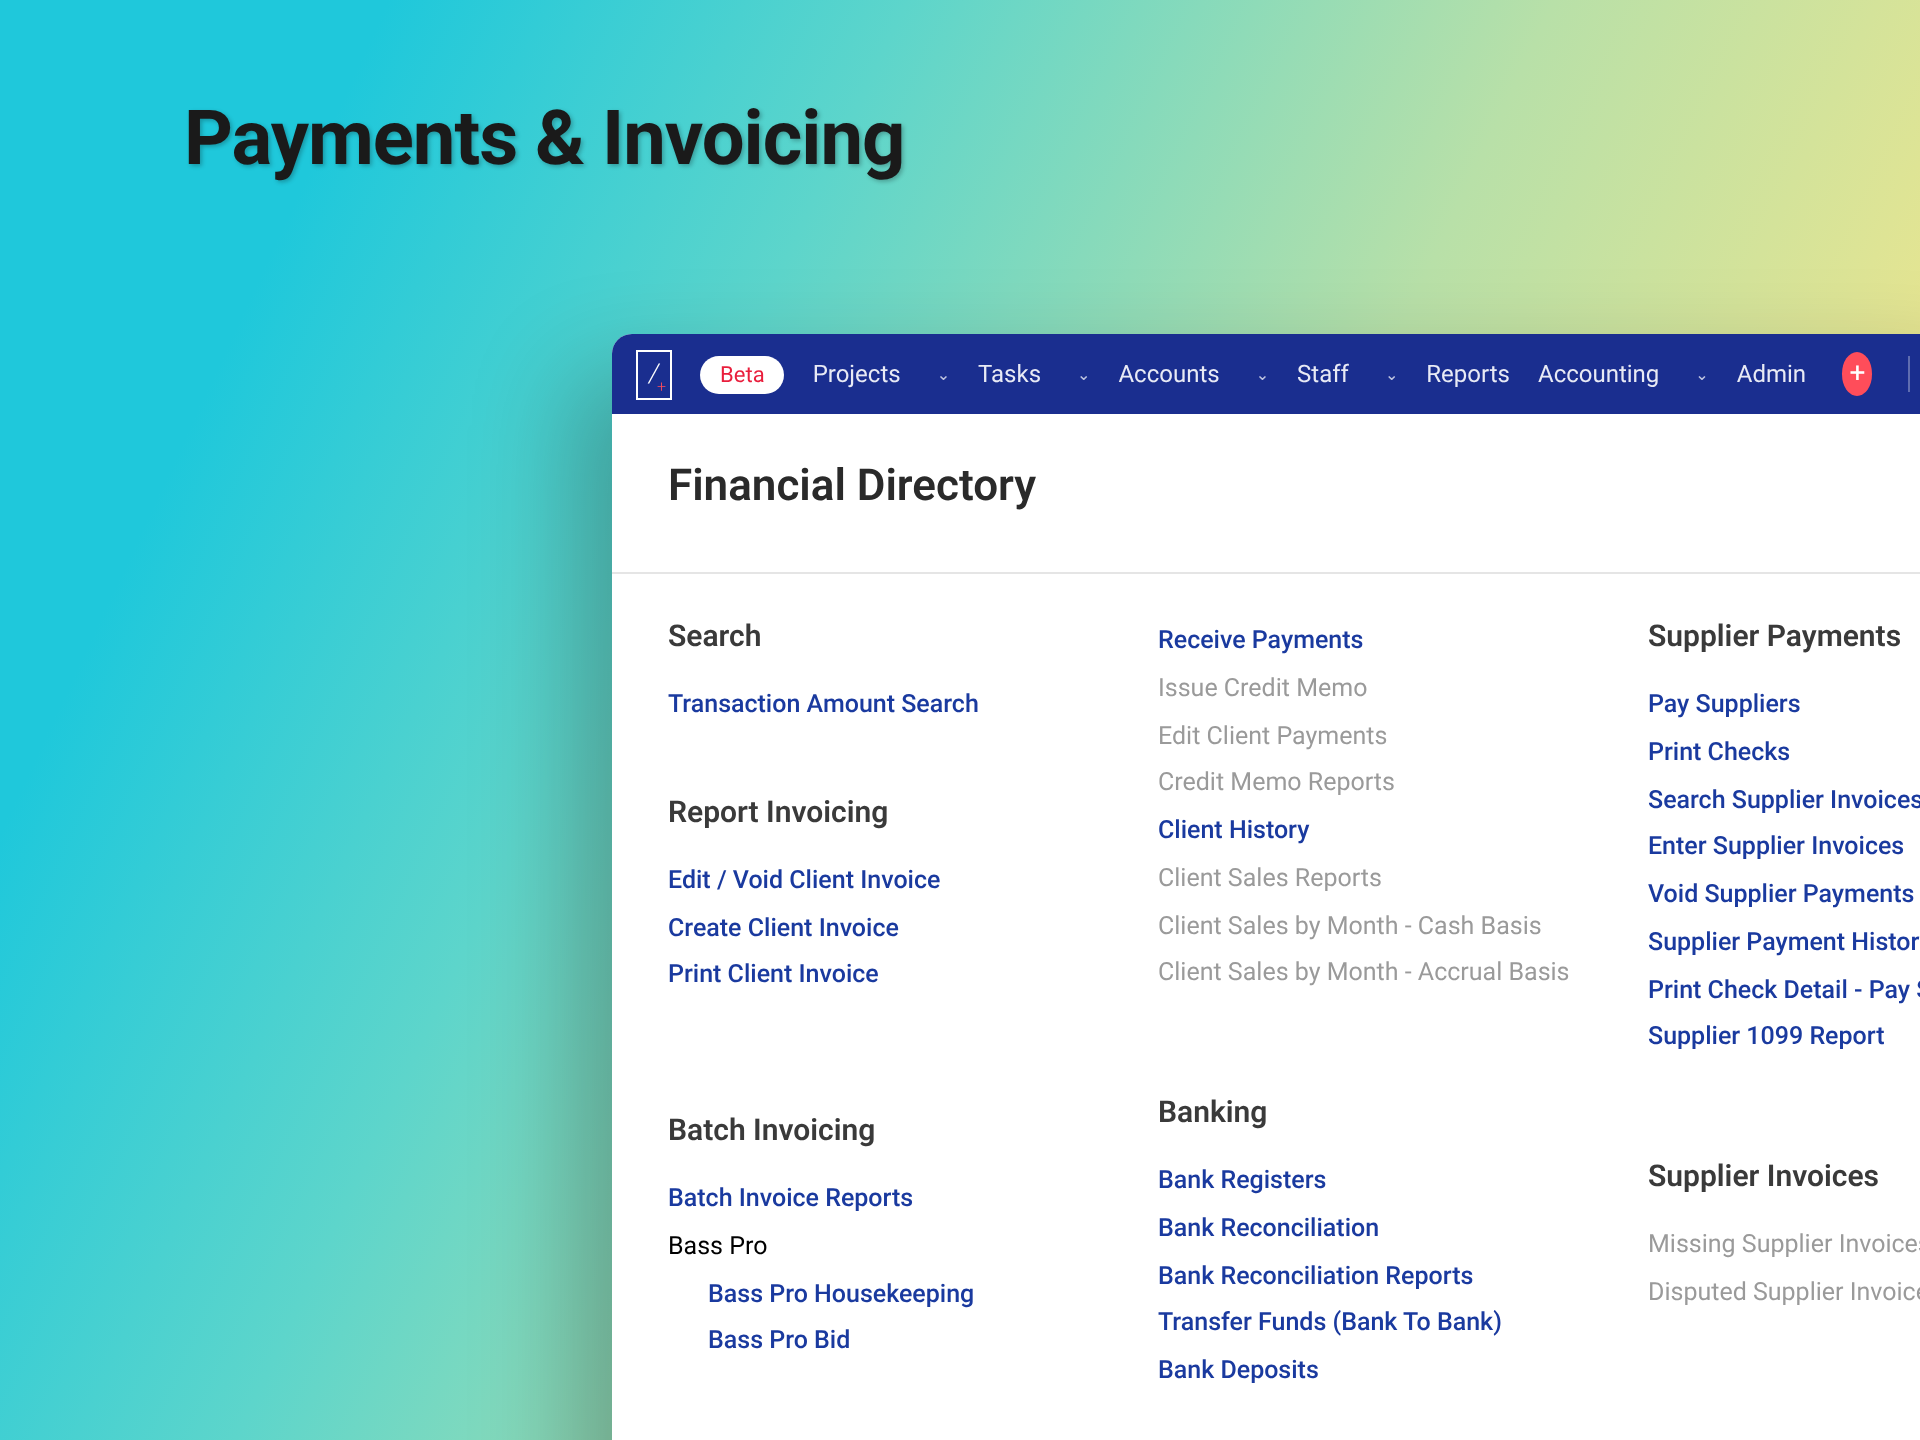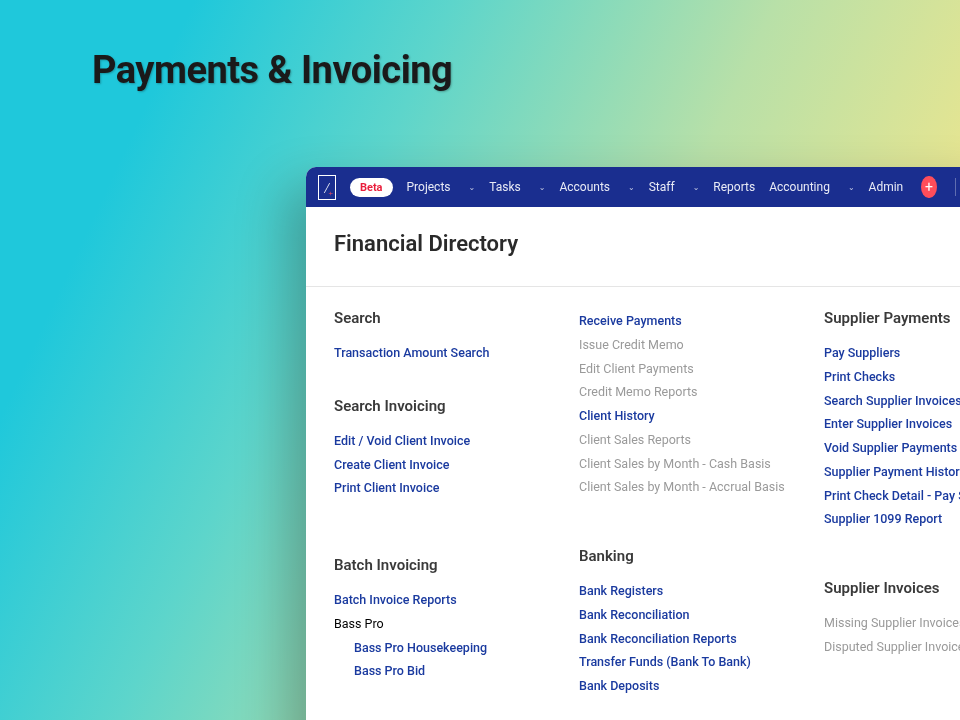--- a/index.html
+++ b/index.html
@@ -51,21 +51,21 @@
     content: "+";
     position: absolute;
     bottom: 1px; right: 2px;
     font-size: 8px;
     color: #ff4d5a;
     font-style: normal;
   }
   .beta-pill {
     background: #fff;
     color: #e91e3c;
-    font-weight: 700;
+    font-weight: 400;
     font-size: 11px;
     padding: 3px 10px;
     border-radius: 11px;
   }
   .nav-item {
     color: #e8eaf5;
     font-size: 12px;
     display: flex;
     align-items: center;
     gap: 18px;
@@ -192,21 +192,21 @@
       <div class="divider"></div>
 
       <div class="cols">
 
         <div class="col col-1">
           <div class="section-head">Search</div>
           <ul class="link-list">
             <li class="link-active">Transaction Amount Search</li>
           </ul>
 
-          <div class="section-head mt">Search Invoicing</div>
+          <div class="section-head mt">Report Invoicing</div>
           <ul class="link-list">
             <li class="link-active">Edit / Void Client Invoice</li>
             <li class="link-active">Create Client Invoice</li>
             <li class="link-active">Print Client Invoice</li>
           </ul>
 
           <div class="section-head mt" style="margin-top:56px">Batch Invoicing</div>
           <ul class="link-list">
             <li class="link-active">Batch Invoice Reports</li>
             <li class="link-heading">Bass Pro</li>

